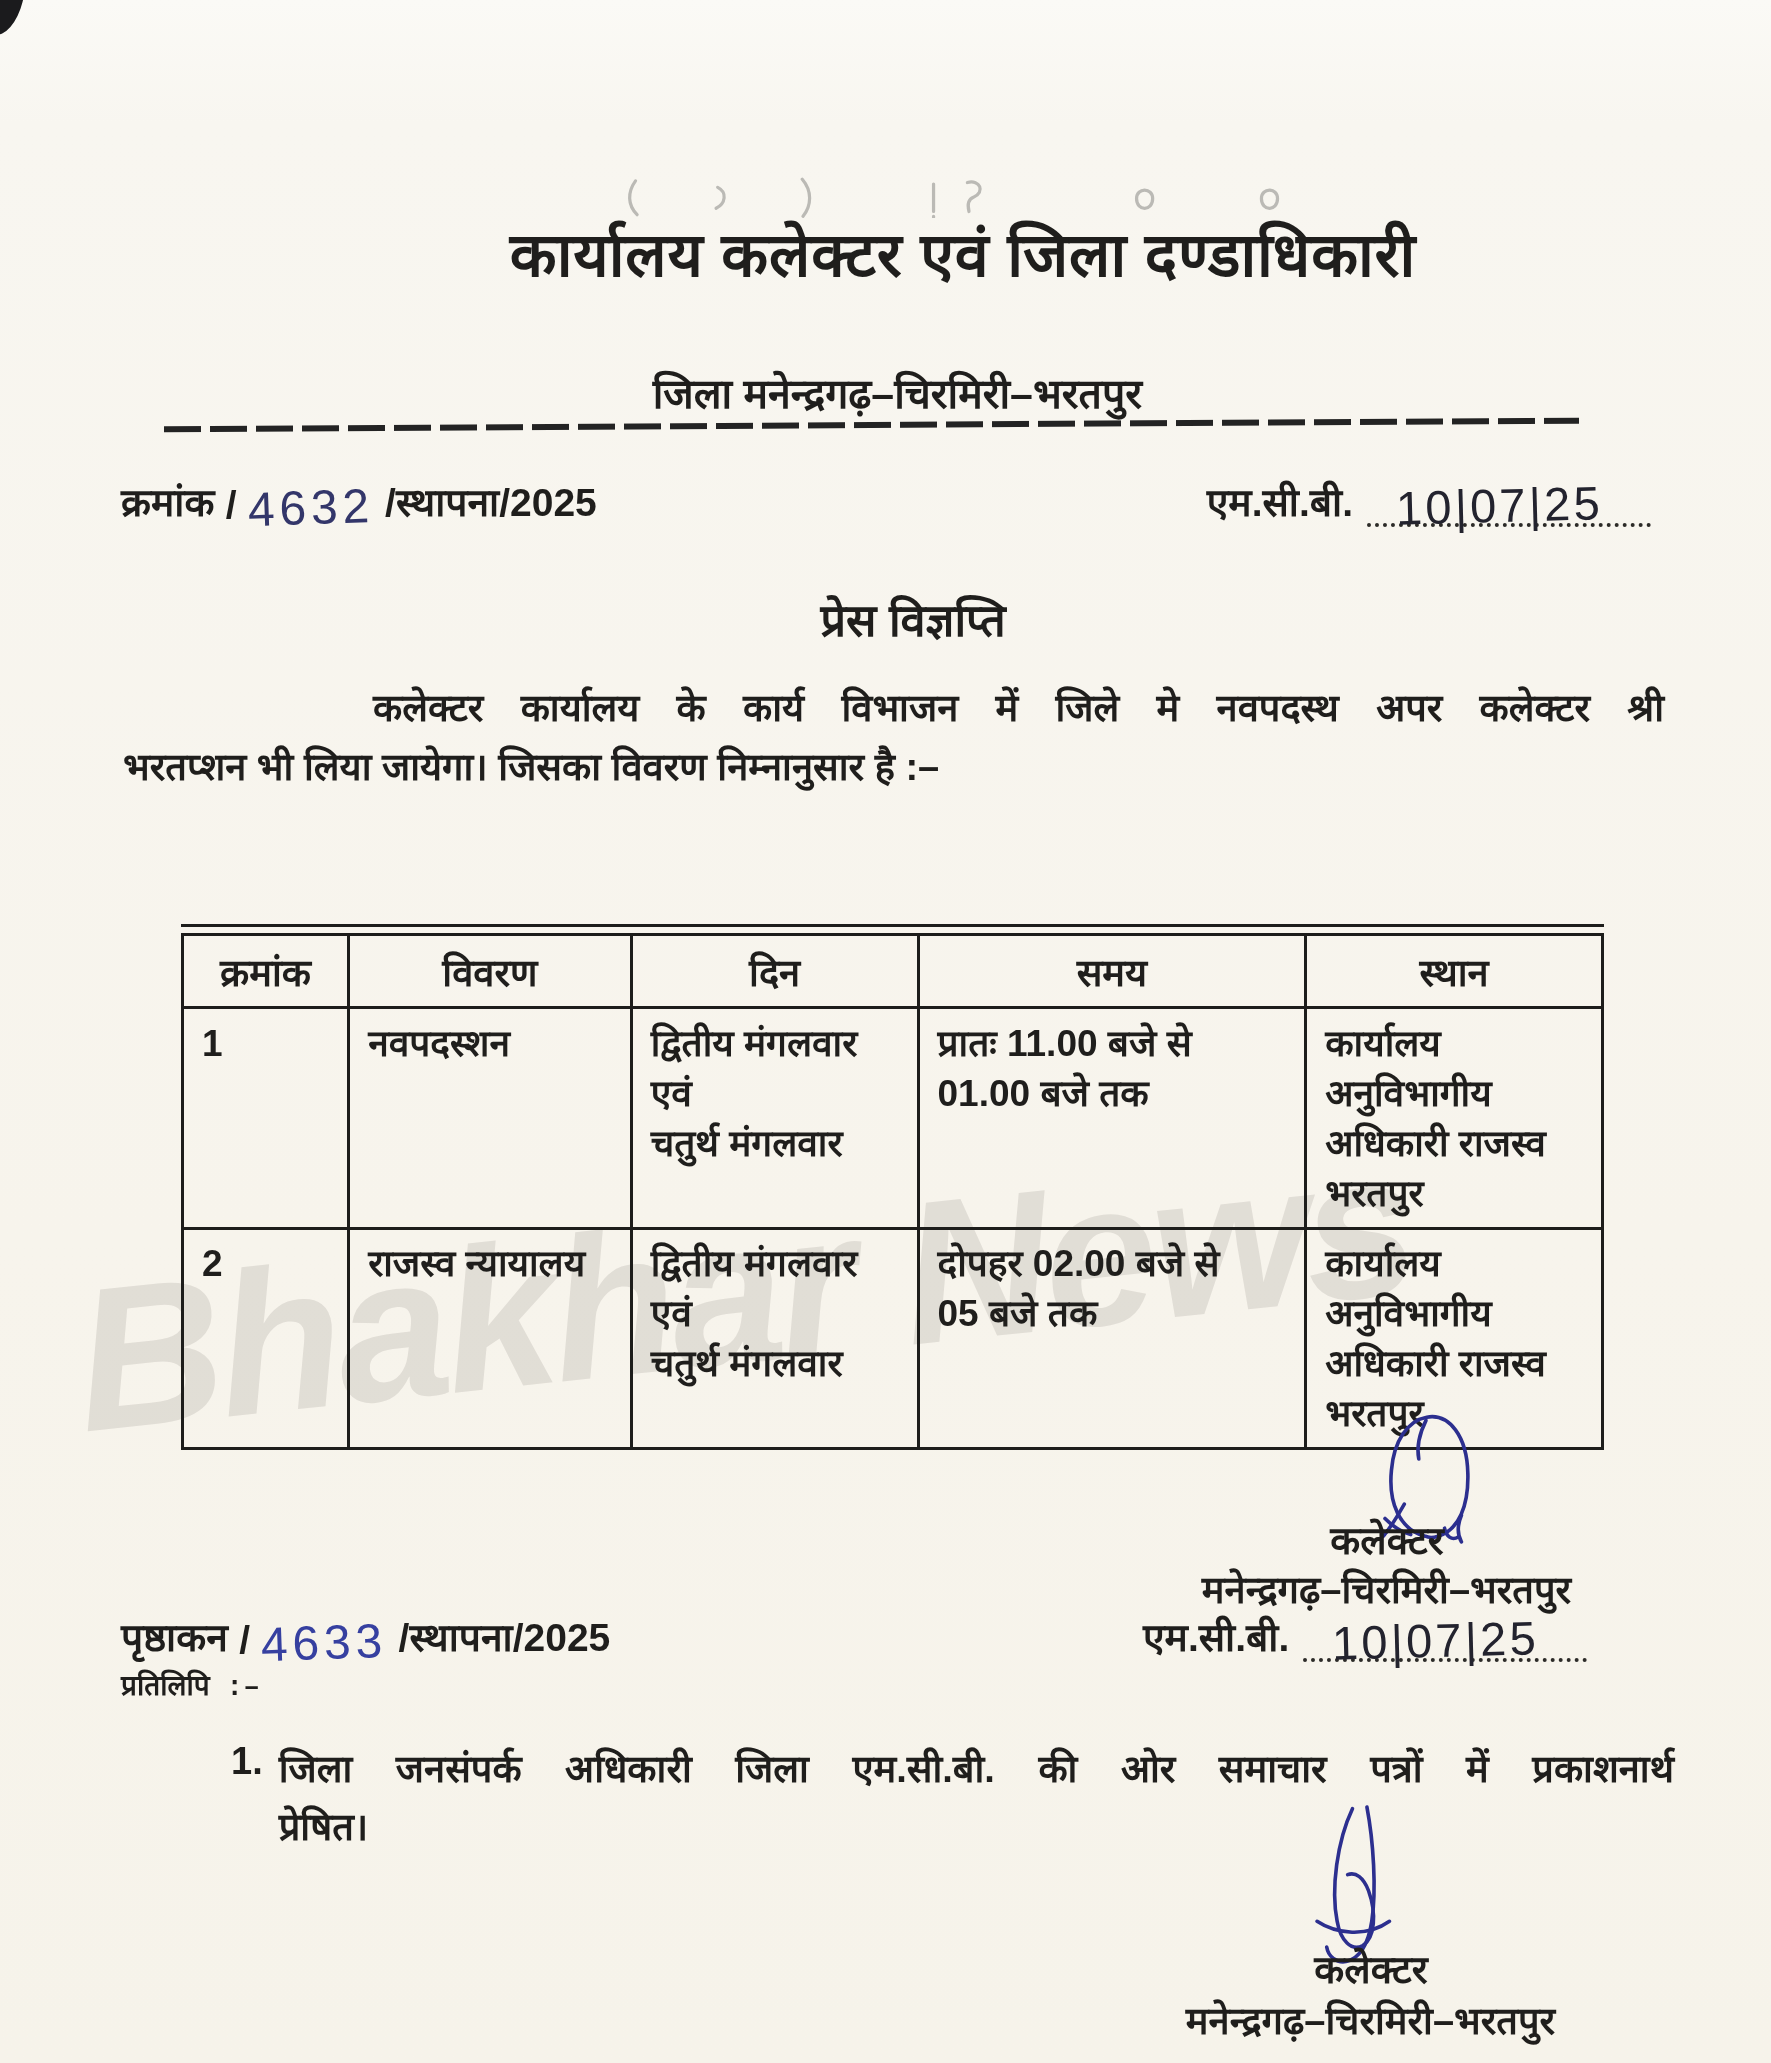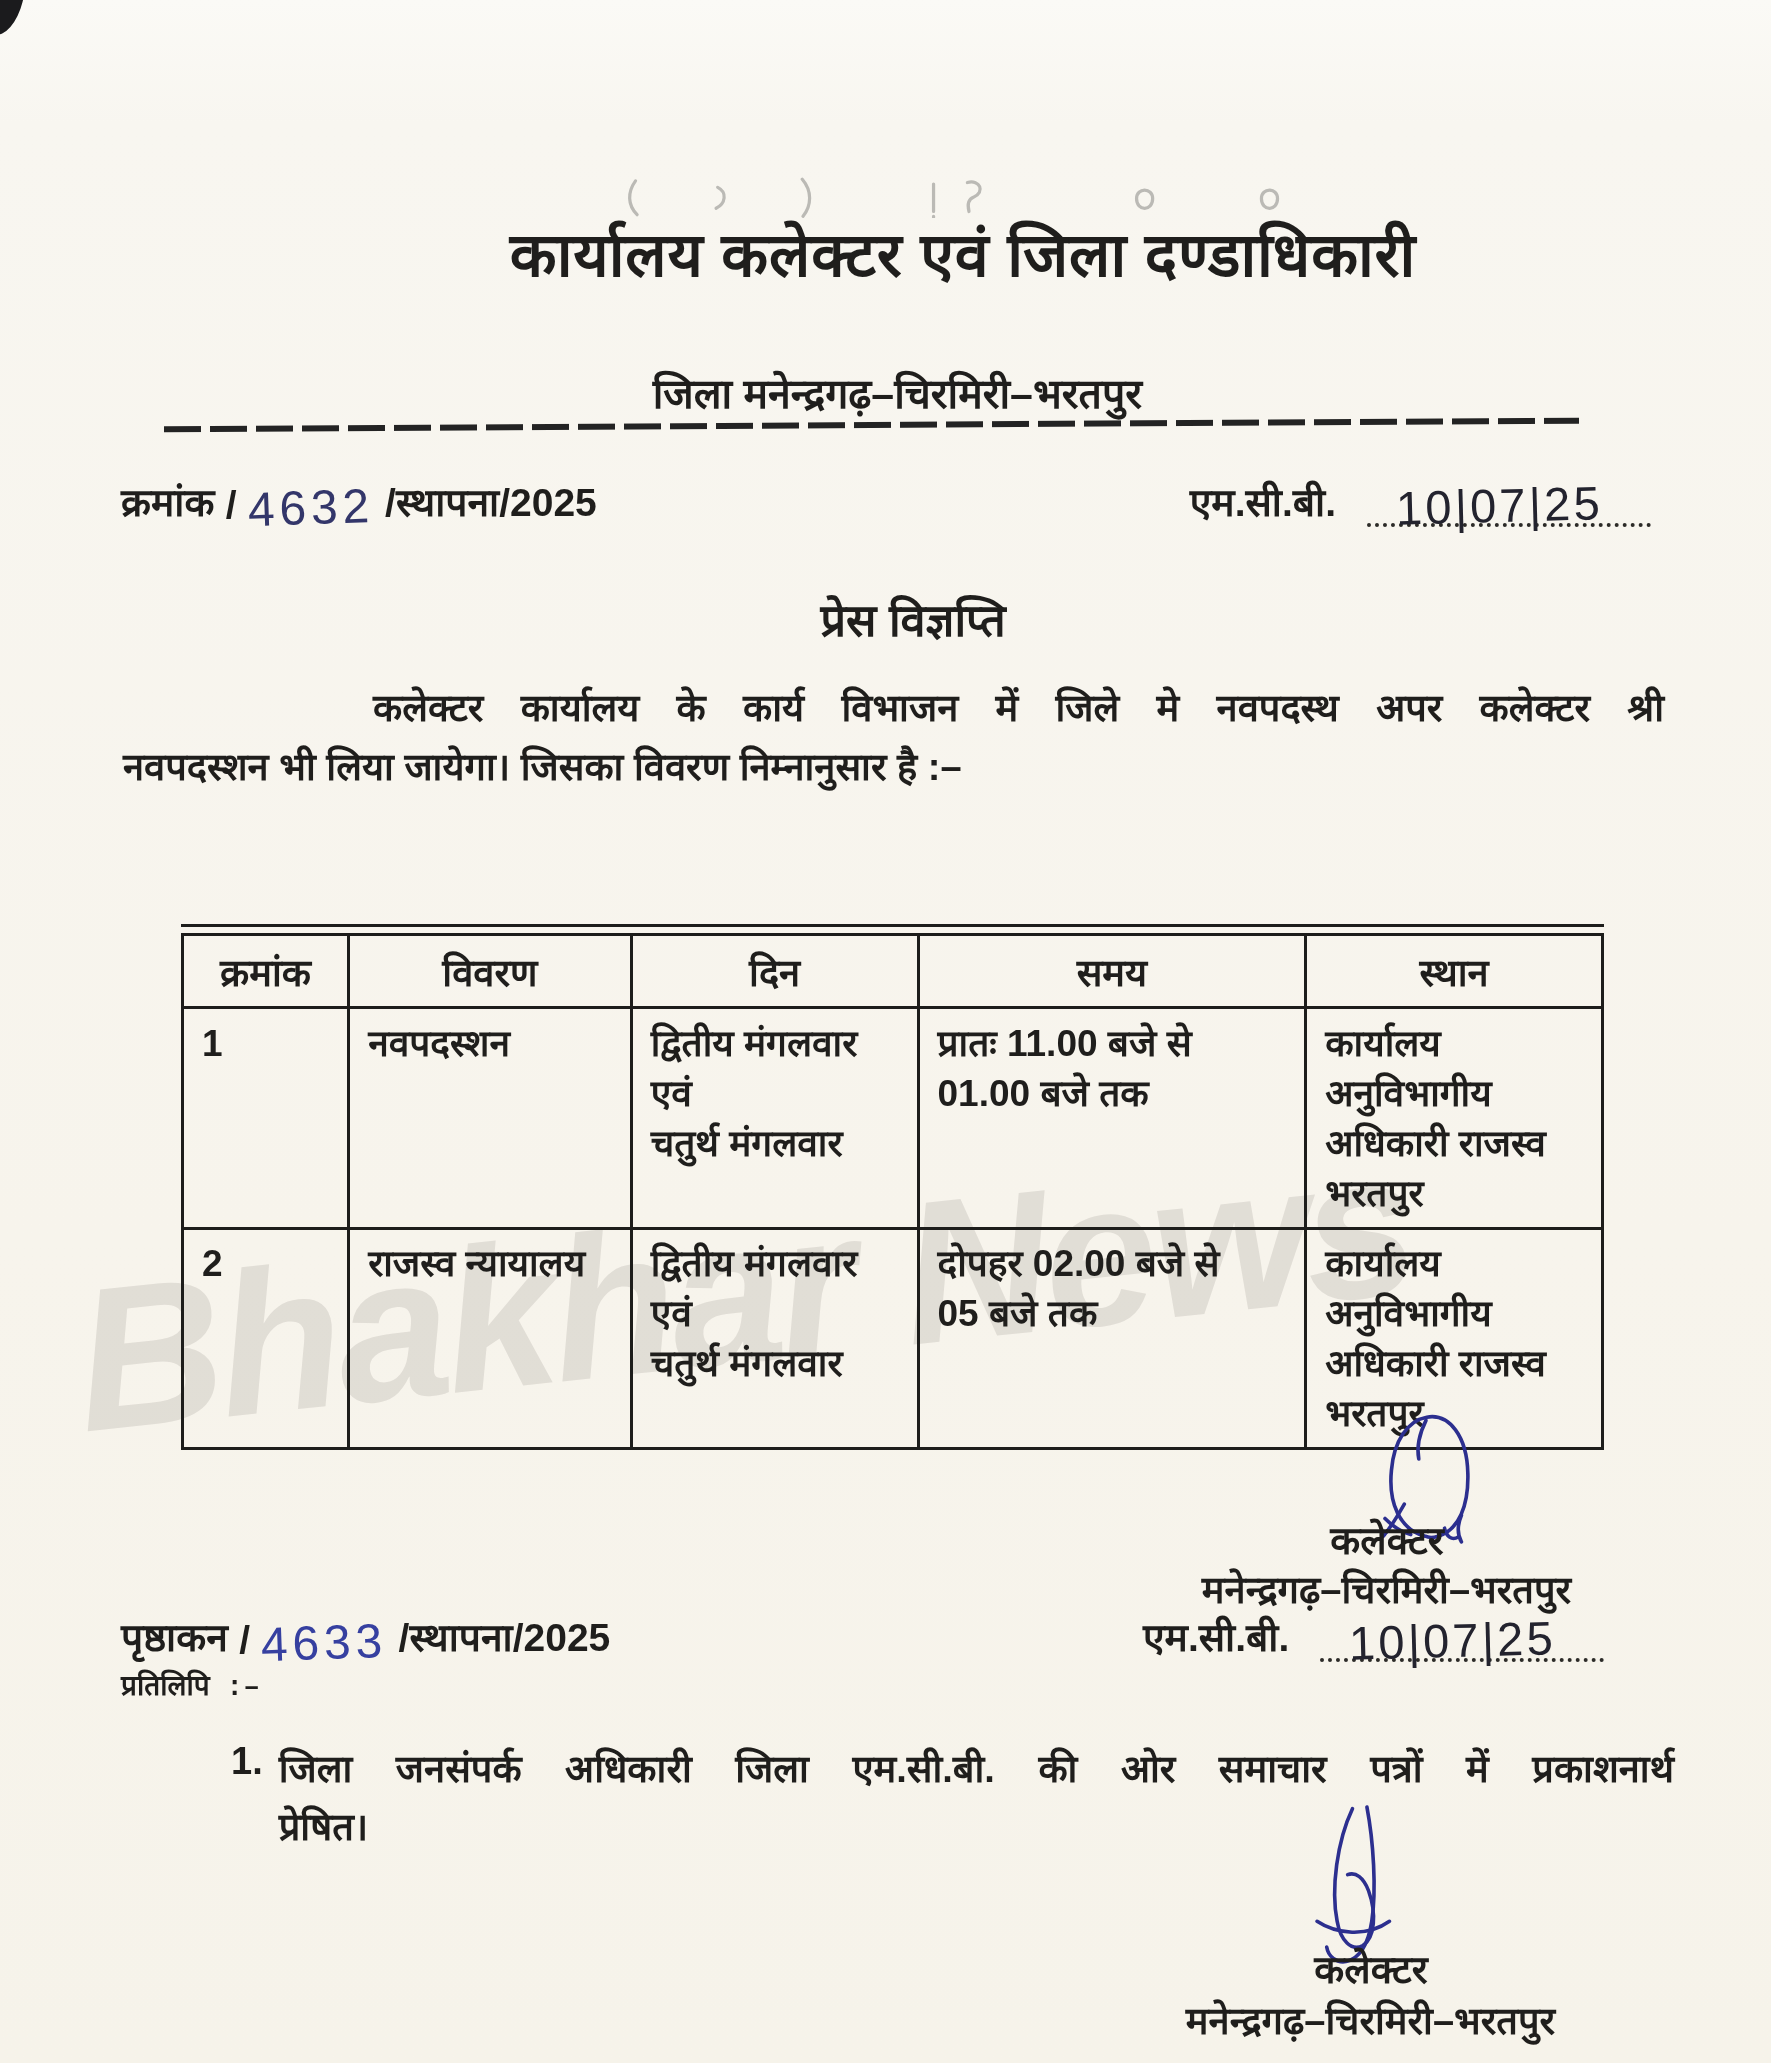--- a/index.html
+++ b/index.html
@@ -44,21 +44,21 @@
     background:repeating-linear-gradient(90deg,#232323 0 37px,rgba(0,0,0,0) 37px 46px);
     transform:rotate(-0.35deg);
   }
   
   .ref-row{position:absolute;left:121px;top:474px;width:1530px;display:flex;justify-content:space-between;align-items:flex-end;z-index:2;}
   .print{font-weight:700;}
   .ref-left{font-size:39px;font-weight:700;display:flex;align-items:flex-end;gap:11.3px;}
   .hw{font-weight:400;display:inline-block;}
   .hw-num{font-size:48px;line-height:39px;letter-spacing:4.8px;transform:rotate(-2deg);color:#33366a;}
   .hw-num.blue{color:#3640a0;}
-  .mcb-group{display:flex;align-items:flex-end;gap:31px;font-size:39px;font-weight:700;}
+  .mcb-group{display:flex;align-items:flex-end;gap:14px;font-size:39px;font-weight:700;}
   .dotline{position:relative;display:inline-block;width:284px;height:11.3px;border-bottom:4px dotted #2c2b28;}
   .dotline .hw-date{
     position:absolute;left:29px;bottom:-9.7px;
     font-size:47px;letter-spacing:3.2px;font-weight:400;color:#23232e;
     transform:rotate(-1.5deg);white-space:nowrap;
   }
   
   .press-heading{
     position:absolute;left:0;right:0;top:588px;text-align:center;
     transform:translateX(27px);font-size:45px;font-weight:700;z-index:2;
@@ -137,21 +137,21 @@
       <span class="dotline">
         <span class="hw hw-date">10|07|25</span>
       </span>
     </div>
   </div>
 
   <div class="press-heading">प्रेस विज्ञप्ति</div>
 
   <div class="body-para">
     <div class="body-line first">कलेक्टर कार्यालय के कार्य विभाजन में जिले मे नवपदस्थ अपर कलेक्टर श्री</div>
-    <div class="body-line last">नवपदस्शन भी लिया जायेगा। जिसका विवरण निम्नानुसार है :–</div>
+    <div class="body-line last">भरतप्शन भी लिया जायेगा। जिसका विवरण निम्नानुसार है :–</div>
   </div>
 
   <div class="tbl-topline"></div>
   <table class="sched">
     <colgroup>
       <col style="width:11.7%">
         <col style="width:19.9%">
         <col style="width:20.2%">
         <col style="width:27.3%">
         <col style="width:20.9%">

